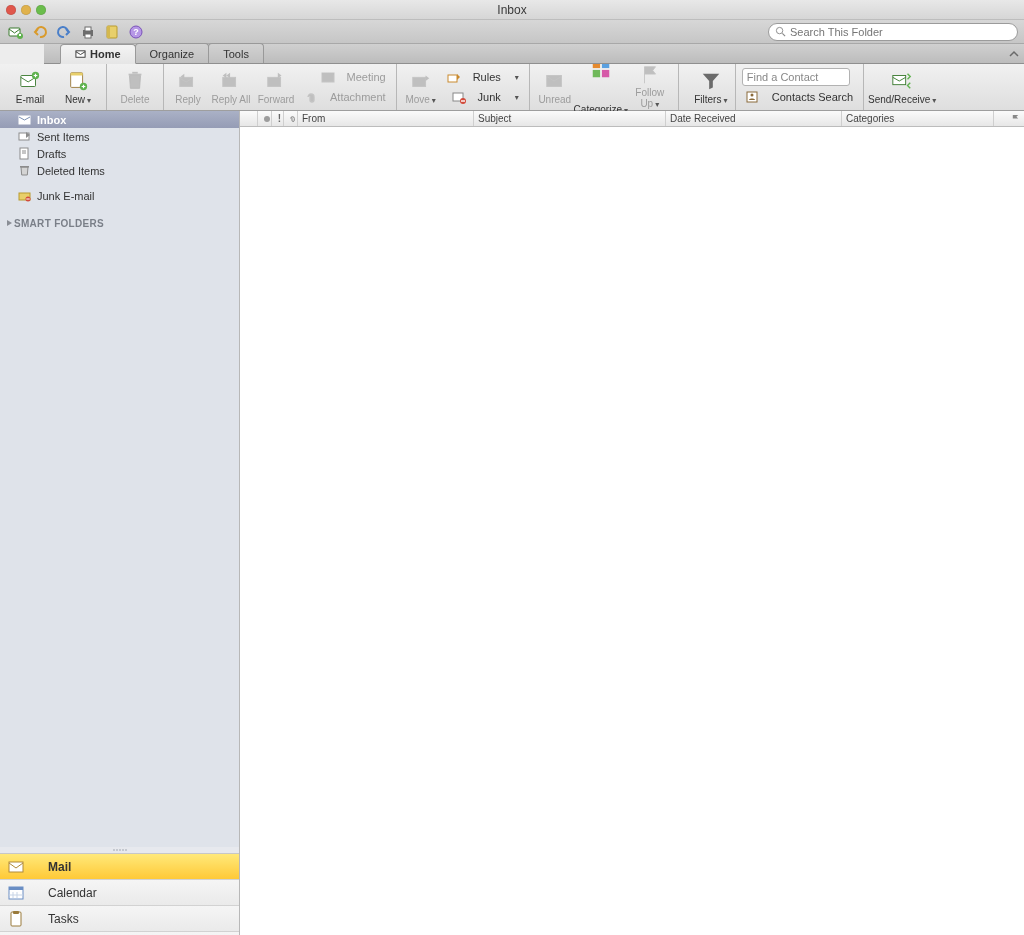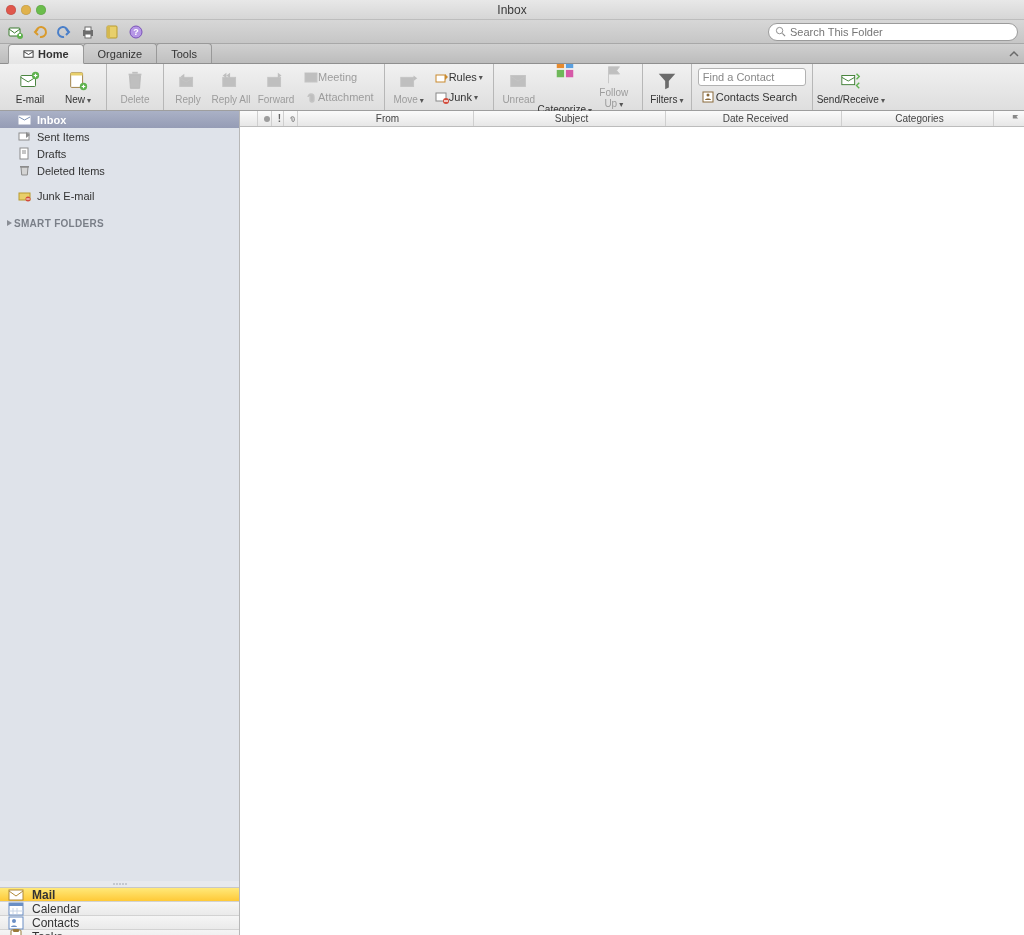--- a/index.html
+++ b/index.html
@@ -16,61 +16,61 @@
 
 
 .qatbar { height: 24px; background: linear-gradient(#d7d7d7,#c6c6c6); border-bottom:1px solid #a8a8a8; display:flex; align-items:center; padding: 0 6px; gap:4px; }
 .qat-btn { width:20px; height:18px; display:flex; align-items:center; justify-content:center; border-radius:3px; }
 .qat-btn svg { width:16px; height:16px; }
 .search-wrap { margin-left:auto; width:250px; height:18px; background:#fff; border:1px solid #9b9b9b; border-radius:9px; display:flex; align-items:center; padding:0 6px; gap:4px; }
 .search-wrap input { border:none; outline:none; font-size:11px; flex:1; color:#777; background:transparent; }
 .search-wrap svg { width:11px; height:11px; fill:#888; }
 
 
-.tabbar { height:20px; background: linear-gradient(#d0d0d0,#bcbcbc); border-bottom:1px solid #8f8f8f; display:flex; align-items:flex-end; padding-left:8px; position:relative;}
+.tabbar { height:20px; background: linear-gradient(#d0d0d0,#bcbcbc); border-bottom:1px solid #8f8f8f; display:flex; align-items:flex-end; padding-left:16px; position:relative;margin-left:44px;}
 .tab { height:20px; padding:0 14px; display:flex; align-items:center; font-size:11px; border:1px solid #999; border-bottom:none; border-top-left-radius:4px; border-top-right-radius:4px; background:linear-gradient(#d2d2d2,#c0c0c0); margin-right:-1px; color:#333; }
 .tab.active { background:linear-gradient(#f4f4f4,#e6e6e6); font-weight:bold; z-index:2; border-bottom:1px solid #e6e6e6; margin-bottom:-1px;}
 .tab svg { width:11px; height:11px; margin-right:4px; }
 .collapse-ribbon { margin-left:auto; width:20px; height:18px; display:flex; align-items:center; justify-content:center; color:#6a6a6a; }
 
 
 .ribbon { height:47px; background: linear-gradient(#f1f1f1,#dedede); border-bottom:1px solid #9e9e9e; display:flex; align-items:stretch; padding:0 2px; }
 .rgroup { display:flex; align-items:stretch; border-right:1px solid #b7b7b7; padding:2px 4px; }
 .rbtn-big { width:48px; display:flex; flex-direction:column; align-items:center; justify-content:center; gap:1px; font-size:10px; color:#333; border-radius:3px; }
 .rbtn-big.disabled { color:#9c9c9c; }
 .rbtn-big .ico { width:24px; height:24px; display:flex; align-items:center; justify-content:center; }
 .rbtn-big .ico svg { width:22px; height:22px; }
 .rbtn-big .lbl { line-height:11px; text-align:center; }
 .rstack { display:flex; flex-direction:column; justify-content:center; gap:2px; padding:0 2px;}
-.rbtn-sm { height:18px; display:flex; align-items:center; gap:0; font-size:11px; padding:0 4px; border-radius:3px; color:#333;}
+.rbtn-sm { height:18px; display:flex; align-items:center; gap:12px; font-size:11px; padding:0 4px; border-radius:3px; color:#333;justify-content:flex-end;}
 .rbtn-sm.disabled { color:#9c9c9c; }
 .rbtn-sm svg { width:14px; height:14px; }
 .find-box { width:108px; height:18px; border:1px solid #b2b2b2; border-radius:3px; background:#fff; font-size:11px; padding:0 4px; color:#888; display:flex; align-items:center;text-align:right;}
 .dropdown-arrow { font-size:8px; margin-left:2px; color:#555; }
 .rbtn-big.wide { width:68px; }
 
 
 .main { display:flex; height: 847px; }
 .sidebar { width:240px; background:#dfe3ea; border-right:1px solid #b8b8b8; display:flex; flex-direction:column; }
 .folders { flex:1; overflow:auto; }
 .folder { height:17px; display:flex; align-items:center; gap:6px; padding-left:18px; font-size:11px; }
 .folder svg { width:13px; height:13px; }
 .folder.selected { background: linear-gradient(#aab1c6,#959cb5); color:#fff; font-weight:bold; }
 .folder.gap { margin-top:8px; }
 .sf-header { height:18px; display:flex; align-items:center; gap:0; padding-left:6px; font-size:10px; font-weight:bold; color:#7a7f88; margin-top:10px; letter-spacing:.3px;}
 .sf-header svg{ width:8px; height:8px; fill:#8a8e96;}
 
 .nav-switch { border-top:1px solid #c7c7c7; }
-.nav-item { height:14px; display:flex; align-items:center; gap:8px; padding-left:8px; font-size:12px; border-bottom:1px solid #d2d2d2; background:linear-gradient(#f5f5f5,#eaeaea); }
+.nav-item { height:26px; display:flex; align-items:center; gap:24px; padding-left:8px; font-size:12px; border-bottom:1px solid #d2d2d2; background:linear-gradient(#f5f5f5,#eaeaea); }
 .nav-item.active { background: linear-gradient(#ffe97a,#ffc937); font-weight:bold; }
 .nav-item svg { width:16px; height:16px; }
 
 .listpane { flex:1; display:flex; flex-direction:column; background:#fff; }
 .colhdr { height:16px; background:linear-gradient(#fbfbfb,#e7e7e7); border-bottom:1px solid #bcbcbc; display:flex; align-items:center; font-size:10px; color:#444; }
-.colhdr .col { border-right:1px solid #cfcfcf; height:100%; display:flex; align-items:center; padding-left:4px;justify-content:center; }
+.colhdr .col { border-right:1px solid #cfcfcf; height:100%; display:flex; align-items:center; padding-left:4px; }
 .msg-area { flex:1; background:#fff; }
 
 .side-splitter { height:6px; background:#e7e9ee; display:flex; align-items:center; justify-content:center;}
 .side-splitter .grip{ display:flex; gap:1px;}
 .side-splitter .grip span{width:2px;height:2px;background:#b8bcc4;border-radius:1px;}
 
 
 .ic-disabled path, .ic-disabled rect, .ic-disabled circle, .ic-disabled polygon { fill:#bfbfbf; }
 </style>
 </head>
@@ -296,21 +296,21 @@
       <div class="ico ic-disabled">
           <svg viewBox="0 0 24 24">
             <path d="M6 3v18M6 3h12l-3 4 3 4H6" fill="#e6e6e6" stroke="#c4c4c4"></path>
           </svg>
         </div>
       <div class="lbl"><span>Follow Up</span><span class="dropdown-arrow">▾</span></div>
     </div>
   </div>
 
   <div class="rgroup">
-    <div class="rbtn-big" style="width:40px;">
+    <div class="rbtn-big" style="width:40px;margin-left:8px;">
       <div class="ico">
           <svg viewBox="0 0 24 24">
             <path d="M3 4h18l-7 8v7l-4 2v-9z" fill="#6b6b6b"></path>
           </svg>
         </div>
       <div class="lbl"><span>Filters</span><span class="dropdown-arrow">▾</span></div>
     </div>
   </div>
 
   <div class="rgroup">
@@ -414,28 +414,20 @@
             <rect x="1" y="2" width="14" height="12" fill="#fff" stroke="#6a8ec4"></rect>
             <rect x="1" y="2" width="14" height="3" fill="#6a8ec4"></rect>
             <line x1="5" y1="7" x2="5" y2="13" stroke="#c7d4e6"></line>
             <line x1="9" y1="7" x2="9" y2="13" stroke="#c7d4e6"></line>
             <line x1="1" y1="10" x2="15" y2="10" stroke="#c7d4e6"></line>
           </svg>
         <span>Calendar</span>
       </div>
       <div class="nav-item">
         <svg viewBox="0 0 16 16">
-            <rect x="1" y="2" width="14" height="12" fill="#fff" stroke="#6a8ec4"></rect>
-            <circle cx="6" cy="6" r="2" fill="#6a8ec4"></circle>
-            <path d="M3 12c0-2 6-2 6 0" fill="#6a8ec4"></path>
-          </svg>
-        <span>Contacts</span>
-      </div>
-      <div class="nav-item">
-        <svg viewBox="0 0 16 16">
             <rect x="3" y="1" width="10" height="14" rx="1" fill="#fff" stroke="#9a7a3a"></rect>
             <rect x="5" y="0" width="6" height="3" rx="1" fill="#9a7a3a"></rect>
           </svg>
         <span>Tasks</span>
       </div>
       <div class="nav-item">
         
         
       </div>
     </div>

